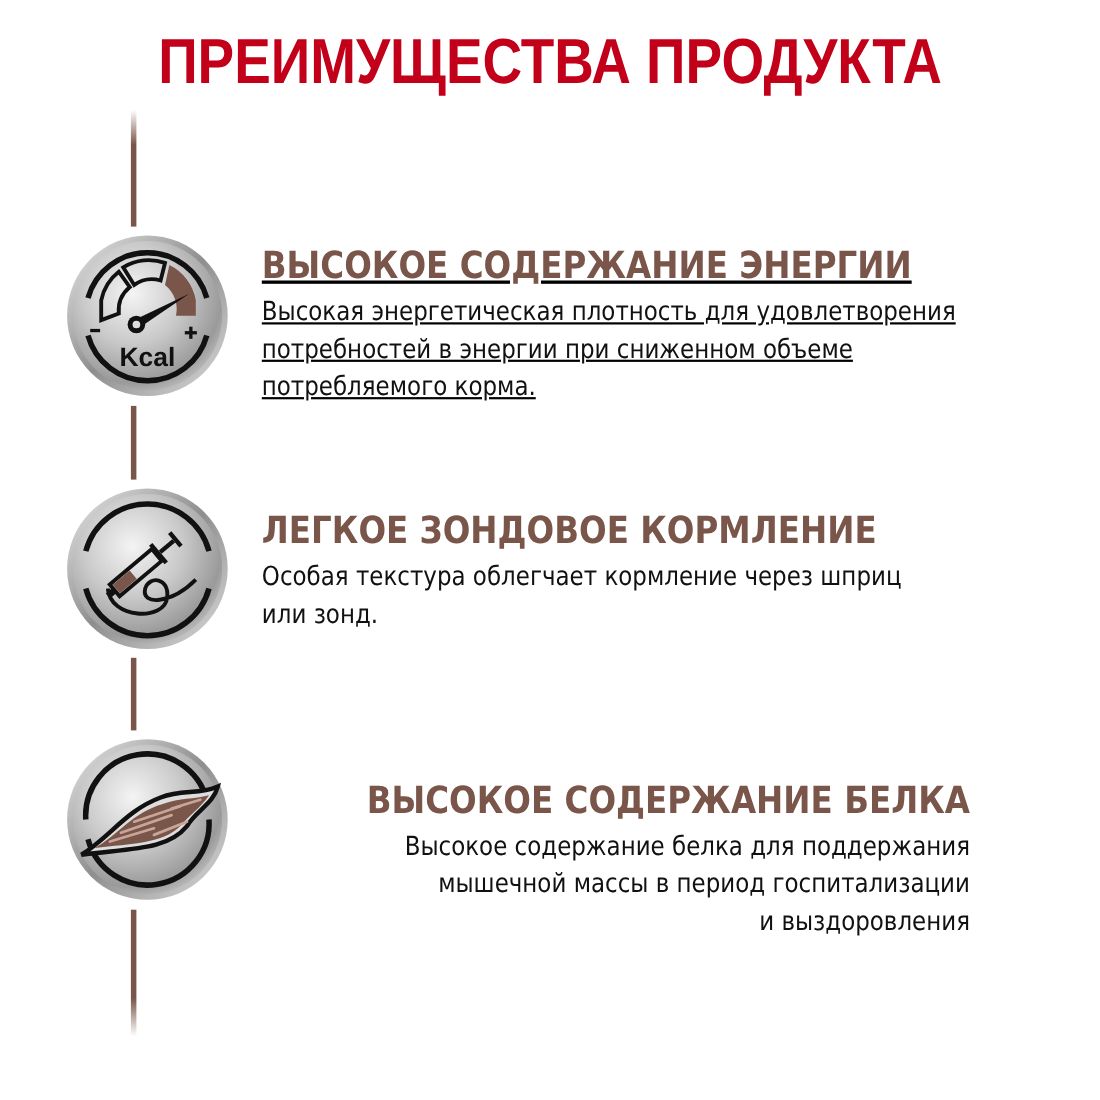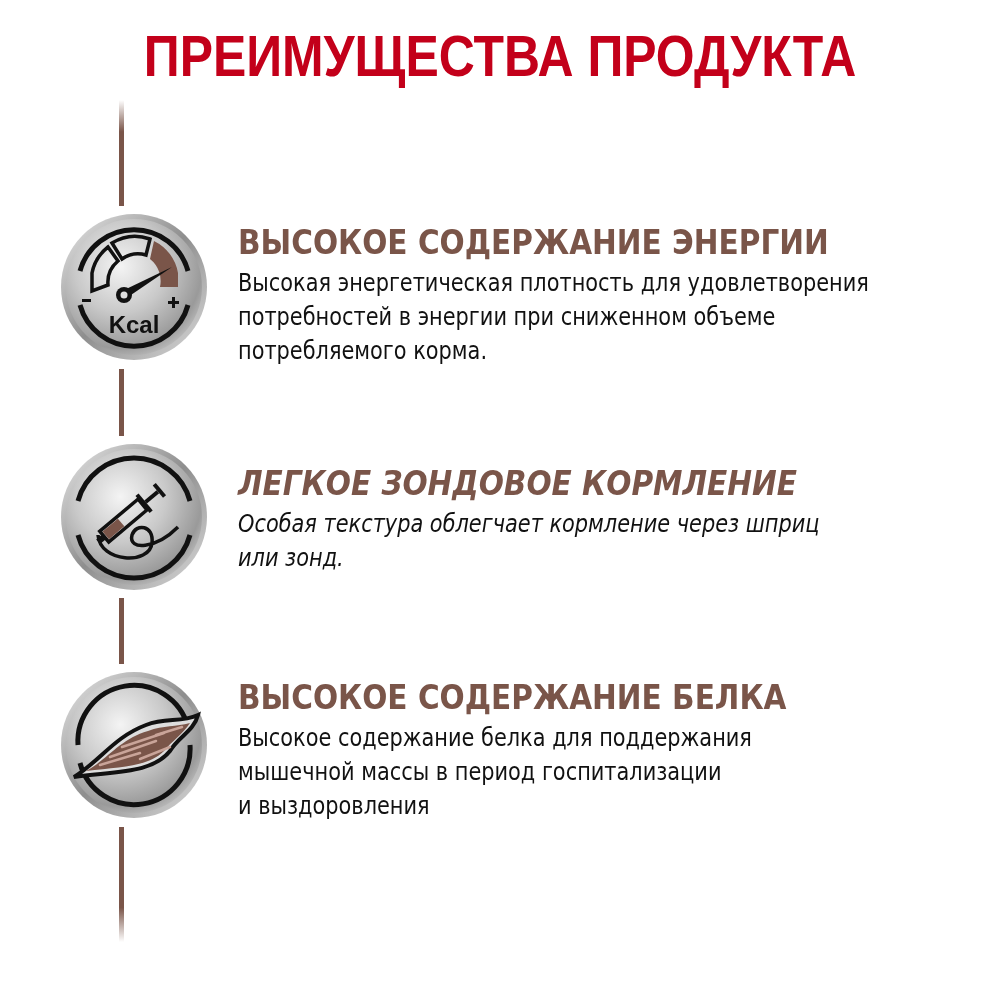--- a/index.html
+++ b/index.html
@@ -55,21 +55,21 @@
     <path d="M94,28 A44,44 0 0 1 118,60 L118,74 L100,74 A28,28 0 0 0 90,46 Z" fill="#7a5549" stroke="#111" stroke-width="0"></path>
     <path d="M62,78 L112,54 L68,84 Z" fill="#111"></path>
     <circle cx="64" cy="82" r="8" fill="#111"></circle>
     <circle cx="64" cy="82" r="3.5" fill="#ddd"></circle>
     <rect x="22" y="86" width="9" height="3" fill="#111"></rect>
     <rect x="108" y="88" width="11" height="3" fill="#111"></rect>
     <rect x="112" y="84" width="3" height="11" fill="#111"></rect>
     <text x="74" y="120" text-anchor="middle" font-family="Liberation Sans, sans-serif" font-weight="bold" font-size="24" fill="#111">Kcal</text>
   </svg>
 </div>
-<div class="feature" style="top:222px;">
+<div class="feature" style="top:222px;text-decoration:underline;">
   <h2>ВЫСОКОЕ СОДЕРЖАНИЕ ЭНЕРГИИ</h2>
   <p>
     <span>Высокая энергетическая плотность для удовлетворения</span><br>
     <span>потребностей в энергии при сниженном объеме</span><br>
     <span>потребляемого корма.</span>
   </p>
 </div>
 
 <div class="badge" style="top:443px;">
   <svg viewBox="0 0 148 148" width="148" height="148">
@@ -81,21 +81,21 @@
       <rect x="36" y="62" width="50" height="14" fill="none" stroke="#111" stroke-width="3.5"></rect>
       <rect x="38" y="64" width="20" height="10" fill="#7a5549"></rect>
       <rect x="28" y="66" width="8" height="6" fill="#111"></rect>
       <rect x="86" y="58" width="4" height="22" fill="#111"></rect>
       <rect x="90" y="67" width="16" height="4" fill="#111"></rect>
       <rect x="106" y="61" width="4" height="16" fill="#111"></rect>
     </g>
     <path d="M38,92 C40,120 90,122 92,100 C94,82 76,80 72,92 C68,108 96,106 118,84" fill="none" stroke="#111" stroke-width="3.5"></path>
   </svg>
 </div>
-<div class="feature" style="top:463px;font-style:italic;">
+<div class="feature" style="top:463px;">
   <h2>ЛЕГКОЕ ЗОНДОВОЕ КОРМЛЕНИЕ</h2>
   <p>
     <span>Особая текстура облегчает кормление через шприц</span><br>
     <span>или зонд.</span>
   </p>
 </div>
 
 <div class="badge" style="top:671px;">
   <svg viewBox="0 0 148 148" width="148" height="148">
     <circle cx="74" cy="74" r="73" fill="url(#rim)"></circle>
@@ -106,20 +106,20 @@
     <path d="M26,100 C48,88 60,68 88,60 C104,54 116,56 130,52 C122,64 112,70 104,80 C88,96 60,96 26,100 Z" fill="#7a5549"></path>
     <g stroke="#c9a499" stroke-width="2.5" fill="none" stroke-linecap="round">
       <path d="M40,94 L80,82"></path>
       <path d="M50,86 L96,70"></path>
       <path d="M62,76 L104,62"></path>
       <path d="M80,88 L110,76"></path>
       <path d="M96,64 L122,56"></path>
     </g>
   </svg>
 </div>
-<div class="feature" style="top:677px;">
+<div class="feature" style="top:708px;text-align:right;">
   <h2>ВЫСОКОЕ СОДЕРЖАНИЕ БЕЛКА</h2>
   <p>
     <span>Высокое содержание белка для поддержания</span><br>
     <span>мышечной массы в период госпитализации</span><br>
     <span>и выздоровления</span>
   </p>
 </div>
 
 </body></html>

